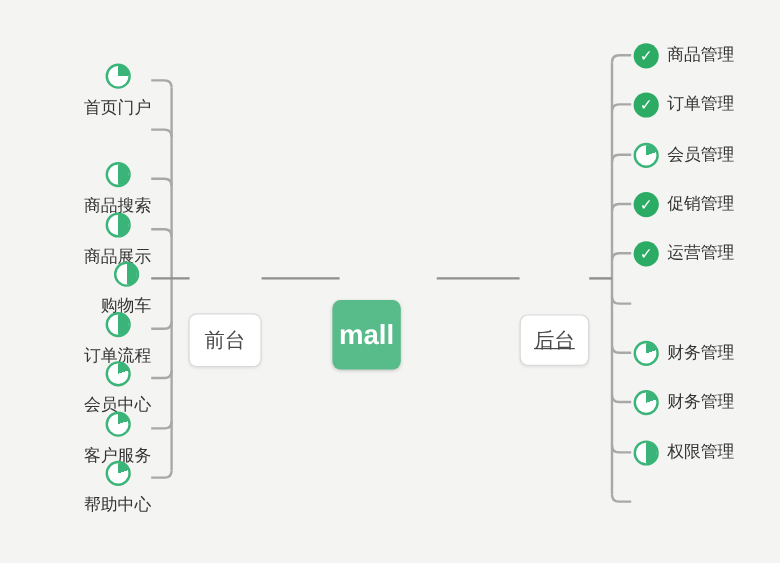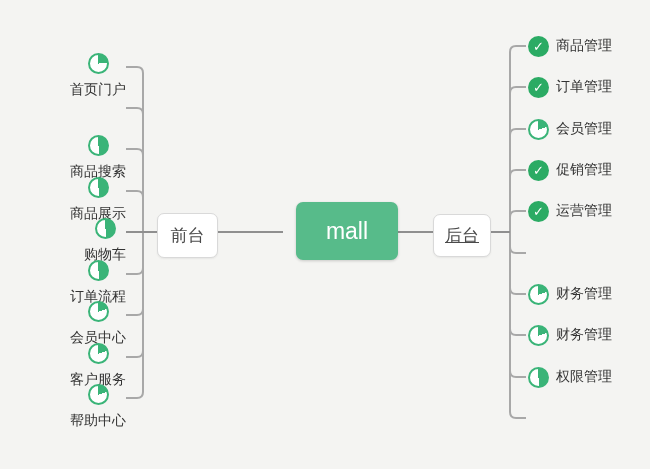--- a/index.html
+++ b/index.html
@@ -7,21 +7,21 @@
     width:650px;height:469px;position:relative;overflow:hidden;
     background:#f4f4f2;
     font-family:"Liberation Sans","DejaVu Sans",sans-serif;
   }
   .stage{position:absolute;inset:0;}
   svg.wires{position:absolute;left:0;top:0;pointer-events:none;}
 
   
   .node{
     position:absolute;display:flex;align-items:center;justify-content:center;
-    box-sizing:border-box;border-radius:7px;cursor:default;
+    box-sizing:border-box;border-radius:7px;cursor:default;margin-top:48px;
   }
   .node-root{
     background:#57bb8a;color:#ffffff;font-size:23px;
     box-shadow:0 1px 3px rgba(0,0,0,.18);
   }
   .node-branch{
     background:#ffffff;border:1px solid #d9d9d9;color:#4a4a4a;font-size:17px;
     box-shadow:0 1px 2px rgba(0,0,0,.06);
   }
 
@@ -76,21 +76,21 @@
       <path d="M526 418 H516 Q510 418 510 412"></path>
     </g>
     <g fill="none" stroke="#8f8f8f" stroke-width="2">
       <path d="M126 232 H158"></path>
       <path d="M218 232 H283"></path>
       <path d="M364 232 H433"></path>
       <path d="M491 232 H510"></path>
     </g>
   </svg>
 
-  <div class="node node-root" style="left:296px;top:202px;width:102px;height:58px;">
+  <div class="node node-root" style="left:277px;top:202px;width:57px;height:58px;font-weight:bold;">
     <span>mall</span>
   </div>
 
   <div class="node node-branch" style="left:157px;top:213px;width:61px;height:45px;">
     <span>前台</span>
   </div>
   <div class="node node-branch" style="left:433px;top:214px;width:58px;height:43px;text-decoration:underline;">
     <span>后台</span>
   </div>
 

